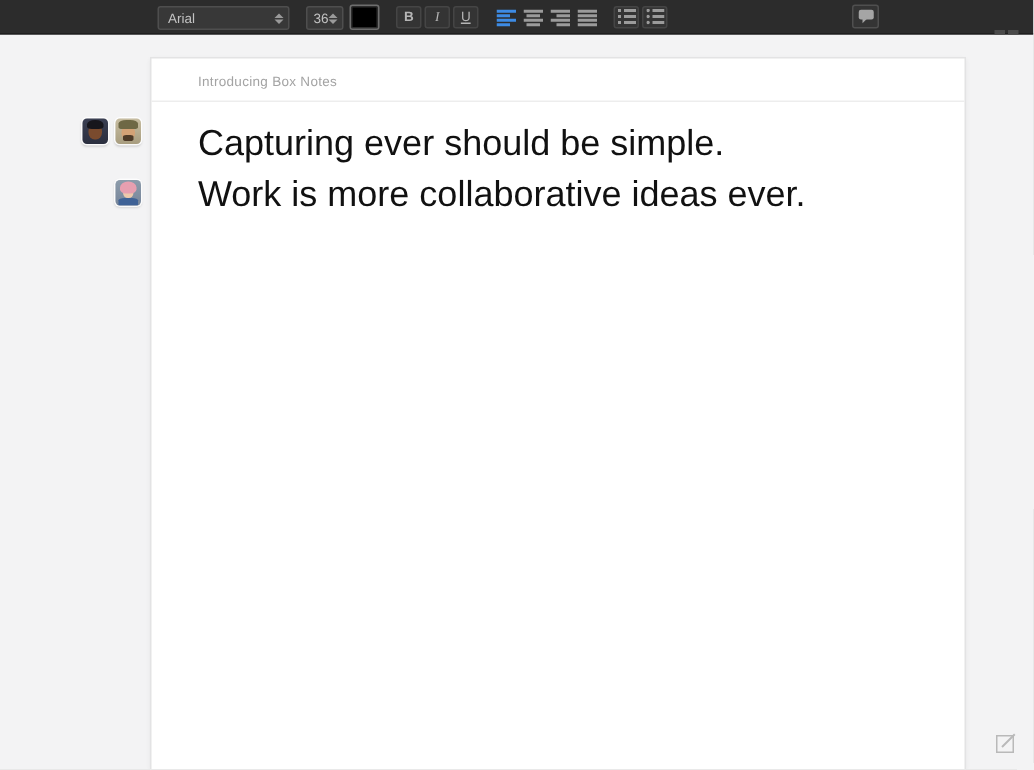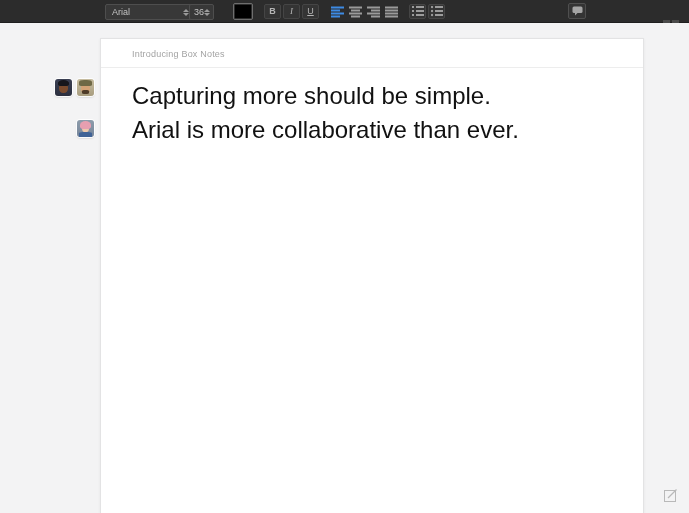--- a/index.html
+++ b/index.html
@@ -15,21 +15,21 @@
     position:absolute; left:0; top:0; width:689px; height:23px;
     background:#2c2c2c; border-bottom:1px solid #1f1f1f;
   }
   .tb-ctrl {
     position:absolute; top:4px; height:16px;
     background:#383838; border:1px solid #4e4e4e; border-radius:2px;
     color:#c2c2c2; font-size:9px; line-height:14px;
     display:flex; align-items:center;
   }
   .font-select { left:105px; width:88px; padding-left:6px; justify-content:space-between; }
-  .size-select { left:189px; width:25px; padding-left:5px; justify-content:flex-end; }
+  .size-select { left:204px; width:25px; padding-left:5px; justify-content:flex-end; }
   .stepper { display:inline-flex; flex-direction:column; align-items:center; margin-right:3px; gap:1px; }
   .stepper i { display:block; width:0; height:0; border-left:3px solid transparent; border-right:3px solid transparent; }
   .stepper .up { border-bottom:3px solid #9a9a9a; }
   .stepper .dn { border-top:3px solid #9a9a9a; }
 
   .swatch-wrap { position:absolute; left:233px; top:3px; width:20px; height:17px;
     border:1px solid #6e6e6e; border-radius:2px; padding:1px; background:#2c2c2c; }
   .swatch { width:100%; height:100%; }
 
   .tb-btn {
@@ -235,22 +235,22 @@
   <div class="avatar av-3">
     <div class="shirt"></div>
     <div class="face"></div>
     <div class="hair"></div>
   </div>
 
   <div class="page">
     <div class="doc-title">Introducing Box Notes</div>
     <div class="title-divider"></div>
     <div class="doc-body">
-      <div>Capturing more should be simple.</div>
-      <div>Arial is more collaborative than ever.</div>
+      <div>Capturing ever should be simple.</div>
+      <div>Work is more collaborative ideas ever.</div>
     </div>
   </div>
 
   <div class="edit-btn">
     <span>
       <svg width="14" height="14" viewBox="0 0 14 14">
         <rect x="0.5" y="2.5" width="11" height="11" fill="none" stroke="#b9b9b9" stroke-width="1"></rect>
         <line x1="4" y1="10" x2="12.5" y2="1.5" stroke="#b9b9b9" stroke-width="1.3"></line>
       </svg>
     </span>

